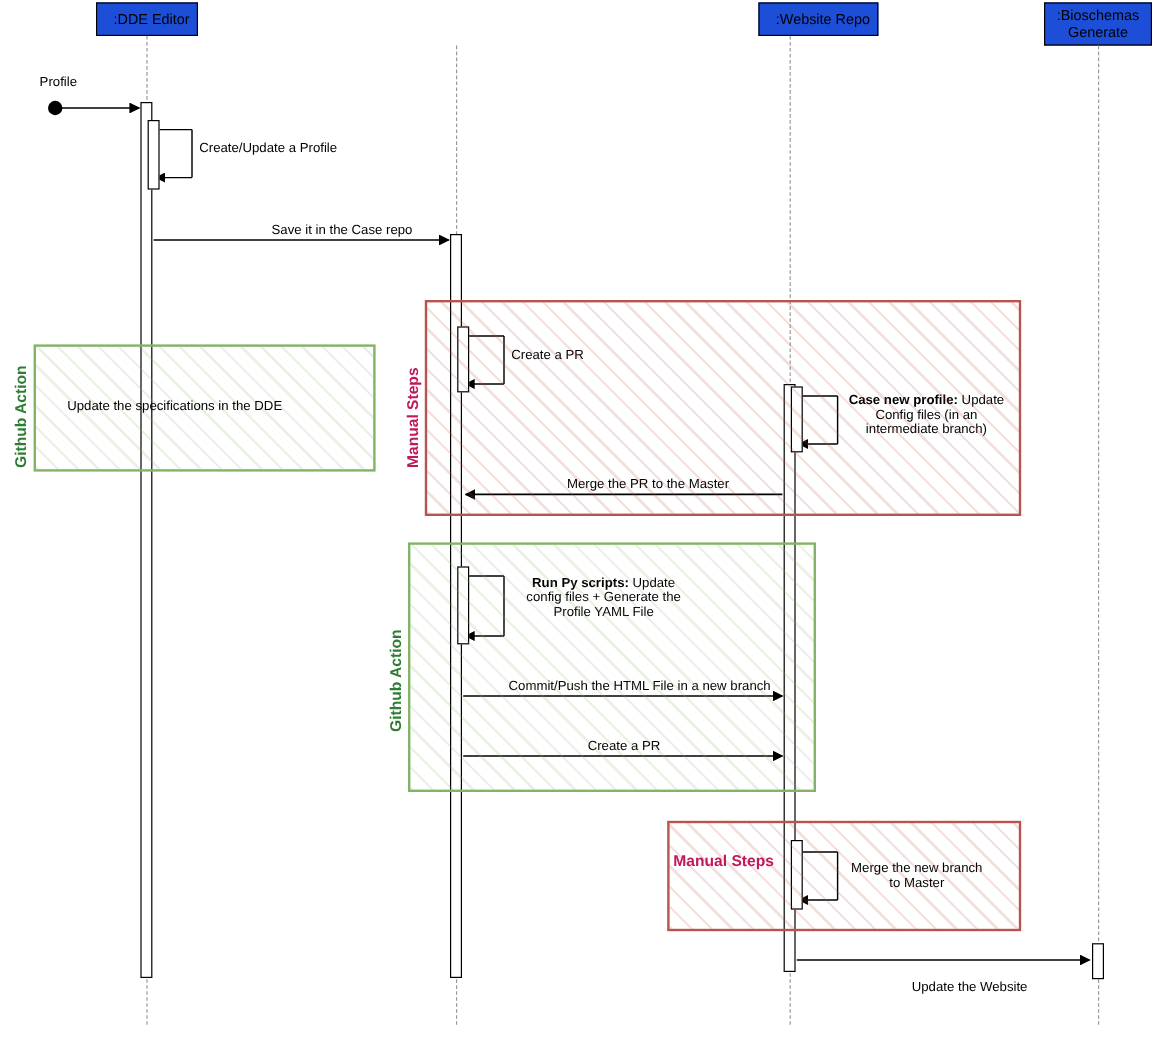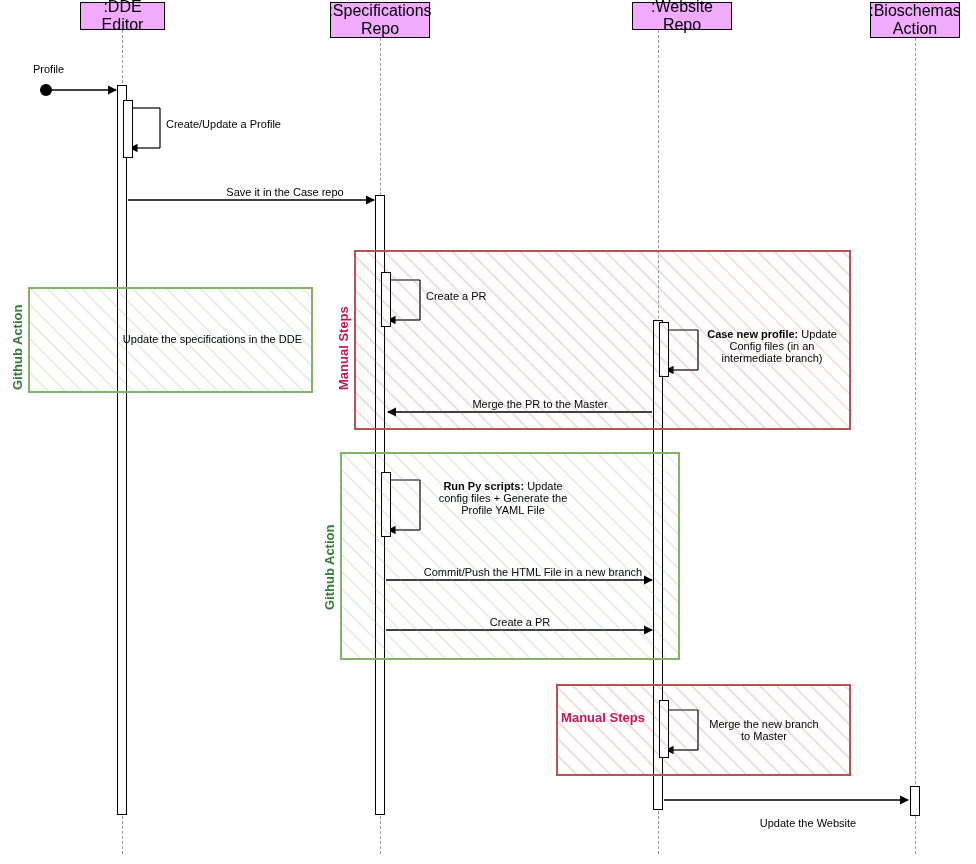--- a/index.html
+++ b/index.html
@@ -9,27 +9,27 @@
     font-size: 12px;
     background: #fff;
   }
   .canvas {
     position: relative;
     width: 976px;
     height: 864px;
   }
   .participant-box {
     position: absolute;
-    background: #f0abfc;
+    background: #1d4ed8;
     border: 1px solid #000;
     text-align: center;
     display: flex;
     align-items: center;
-    justify-content: center;
-    font-size: 16px;
+    justify-content: flex-end;
+    font-size: 12px;
     padding: 4px 6px;
     box-sizing: border-box;
   }
   .lifeline {
     position: absolute;
     border-left: 1px dashed #999;
     width: 0;
   }
   .activation {
     position: absolute;
@@ -103,28 +103,25 @@
   }
 </style>
 </head>
 <body>
 
 <div class="canvas">
 
   <div class="participant-box" style="left:80px; top:2px; width:85px; height:28px;">
     <span>:DDE Editor</span>
   </div>
-  <div class="participant-box" style="left:330px; top:2px; width:100px; height:36px;">
-    <span>:Specifications Repo</span>
-  </div>
   <div class="participant-box" style="left:608px; top:2px; width:100px; height:28px;margin-left:24px;">
     <span>:Website Repo</span>
   </div>
   <div class="participant-box" style="left:870px; top:2px; width:90px; height:36px;">
-    <span>:Bioschemas Action</span>
+    <span>:Bioschemas Generate</span>
   </div>
 
   <div class="lifeline" style="left:122px; top:30px; height:824px;"></div>
   <div class="lifeline" style="left:380px; top:38px; height:816px;"></div>
   <div class="lifeline" style="left:658px; top:30px; height:824px;"></div>
   <div class="lifeline" style="left:915px; top:38px; height:816px;"></div>
 
   <svg class="overlay">
     <defs>
       <marker id="arrow" viewBox="0 0 10 10" refX="9" refY="5" markerWidth="7" markerHeight="7" orient="auto-start-reverse">
@@ -191,21 +188,21 @@
     <b>Run Py scripts:</b>
     <span>Update config files + Generate the Profile YAML File</span>
   </div>
   <div class="msg-label" style="left:408px; top:566px; width:250px;">Commit/Push the HTML File in a new branch</div>
   <div class="msg-label" style="left:460px; top:616px; width:120px;">Create a PR</div>
   <div class="msg-block" style="left:704px; top:718px; width:120px;">Merge the new branch to Master</div>
   <div class="msg-label" style="left:718px; top:786px; width:180px;margin-top:31px;">Update the Website</div>
 
   <div class="zone-box zone-green hatch-green" style="left:28px; top:287px; width:285px; height:106px;"></div>
   <div class="zone-title-v green-txt" style="left:10px; top:290px; height:100px;">Github Action</div>
-  <div class="note-text" style="left:42px; top:333px; width:260px; text-align:right;">Update the specifications in the DDE</div>
+  <div class="note-text" style="left:56px; top:333px; width:260px; text-align:left;">Update the specifications in the DDE</div>
 
   <div class="zone-box zone-red hatch-red" style="left:354px; top:250px; width:497px; height:180px;"></div>
   <div class="zone-title-v red-txt" style="left:336px; top:290px; height:100px;">Manual Steps</div>
 
   <div class="zone-box zone-green hatch-green" style="left:340px; top:452px; width:340px; height:208px;"></div>
   <div class="zone-title-v green-txt" style="left:322px; top:500px; height:110px;">Github Action</div>
 
   <div class="zone-box zone-red hatch-red" style="left:556px; top:684px; width:295px; height:92px;"></div>
   <div class="zone-title-h red-txt" style="left:560px; top:710px; width:86px;">Manual Steps</div>
 

